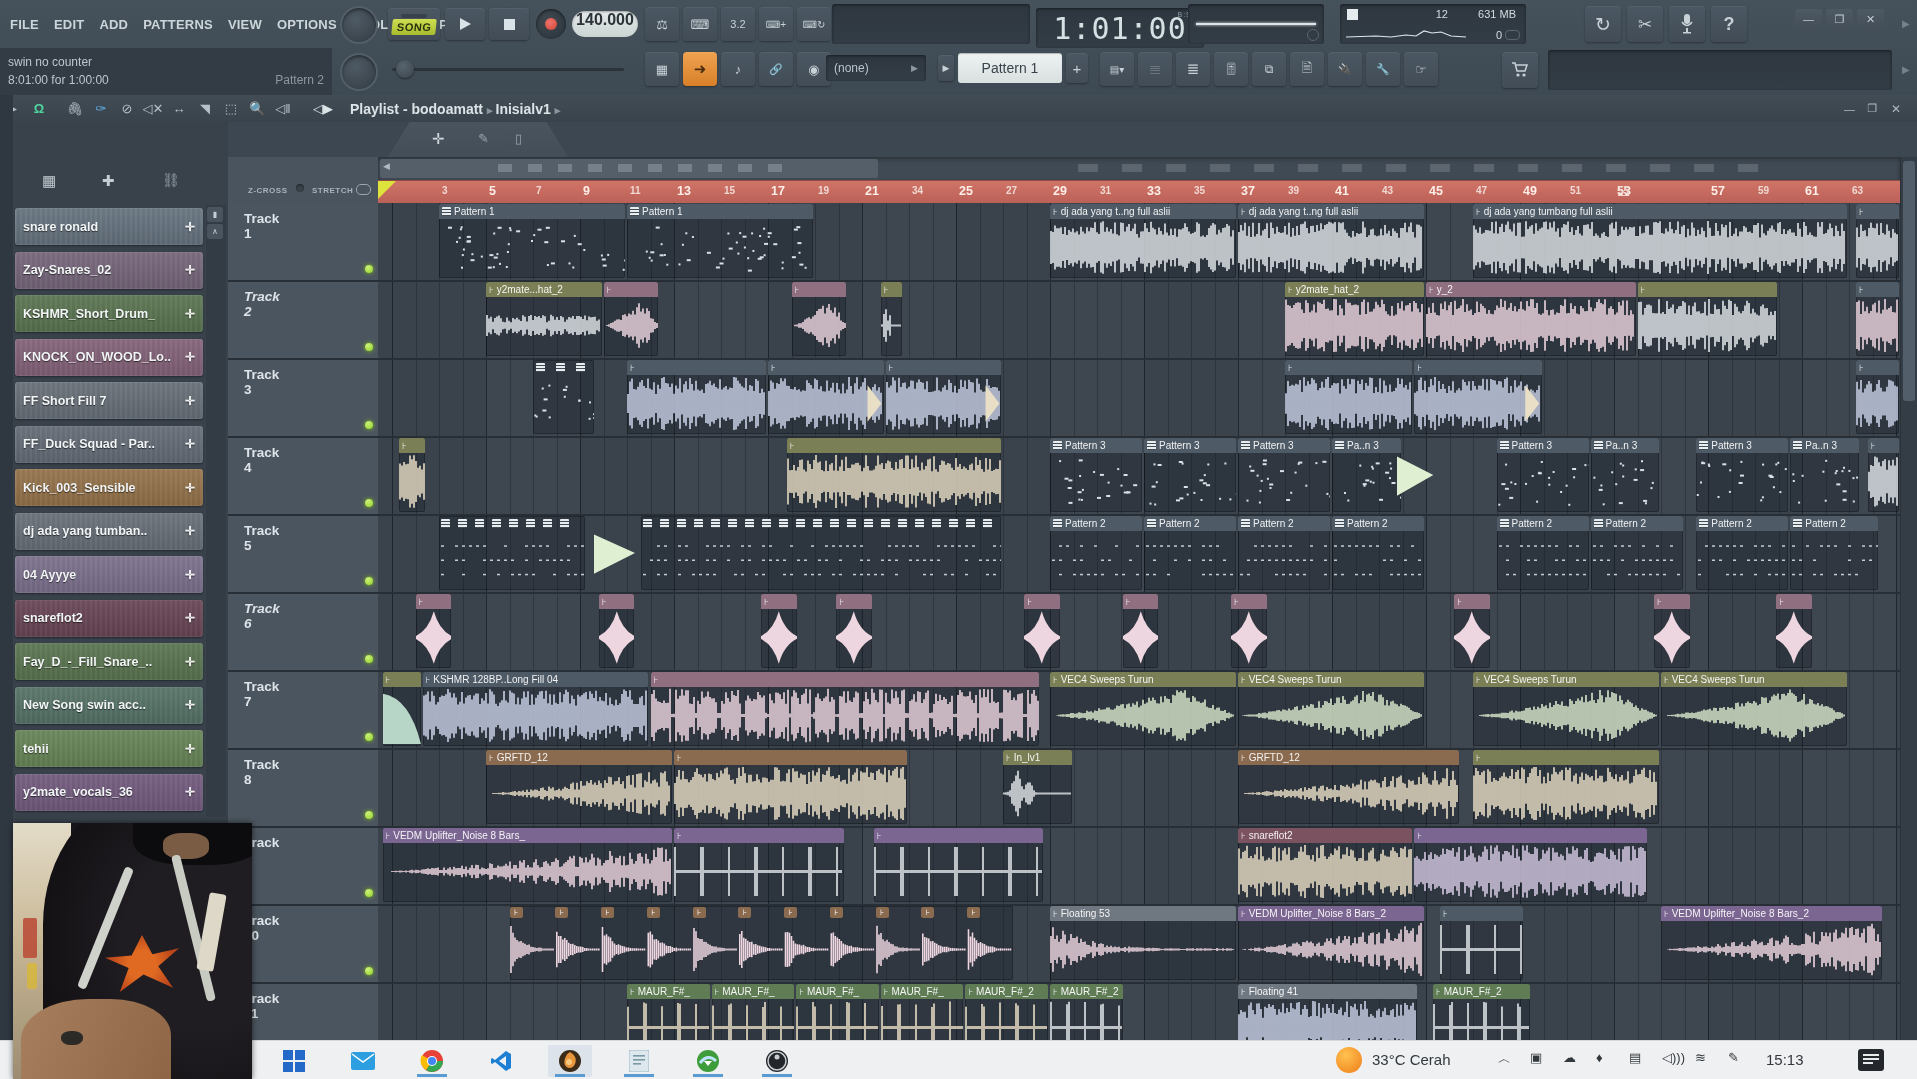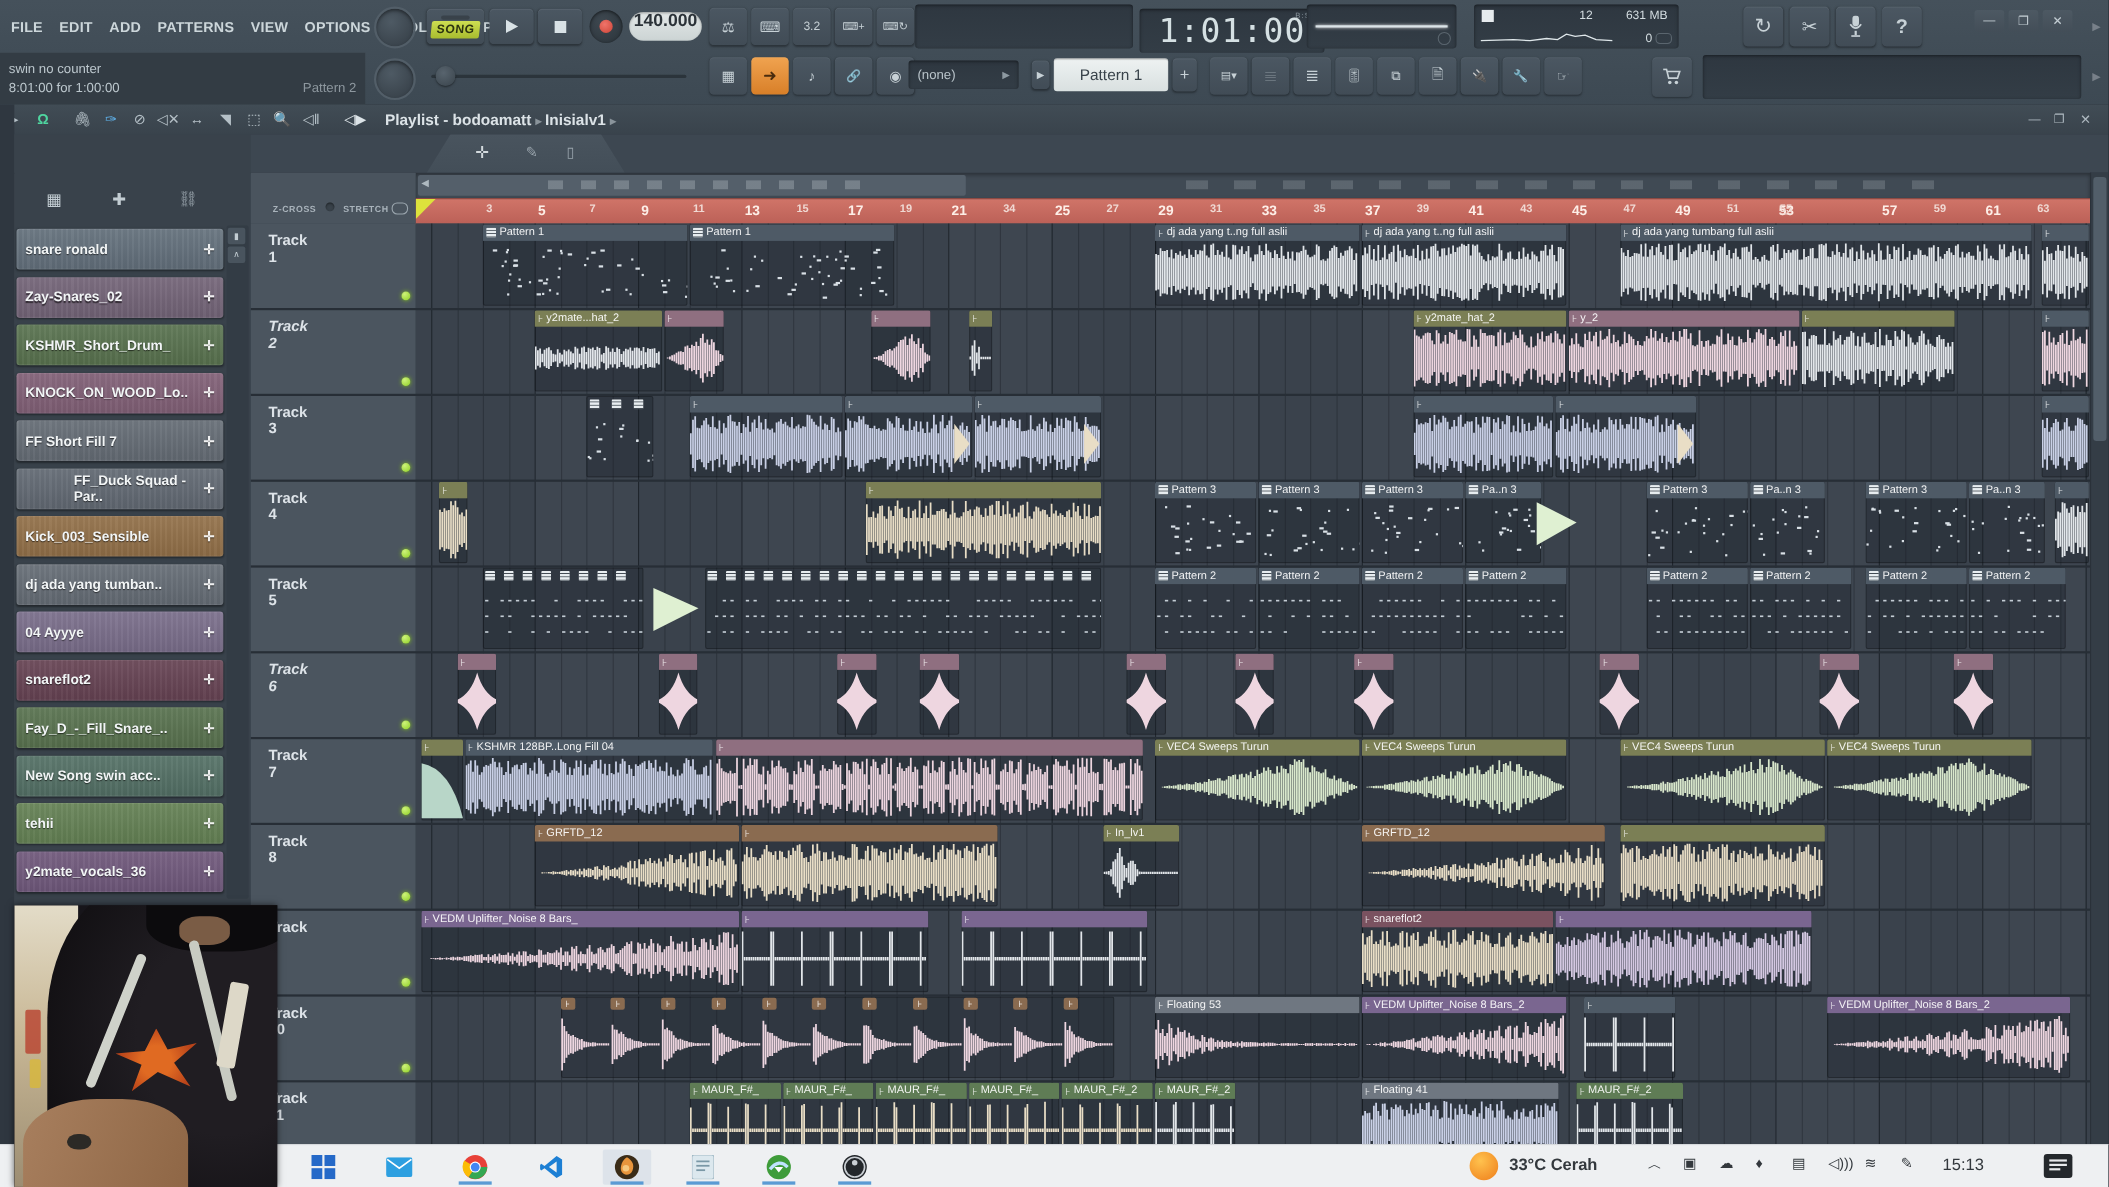--- a/index.html
+++ b/index.html
@@ -252,21 +252,21 @@
     <span style="position:relative;">KNOCK_ON_WOOD_Lo..</span>
     <span class="sb-move">✛</span>
       </div>
       <div class="sb-item" style="top: 260px; background: linear-gradient(rgb(112, 119, 127), rgb(94, 101, 109));">
         <div class="wavetex"></div>
     <span style="position:relative;">FF Short Fill 7</span>
     <span class="sb-move">✛</span>
       </div>
       <div class="sb-item" style="top: 303.5px; background: linear-gradient(rgb(109, 116, 125), rgb(91, 98, 107));">
         <div class="wavetex"></div>
-    <span style="position:relative;margin-left:44px;">FF_Duck Squad - Par..</span>
+    <span style="position:relative;">FF_Duck Squad - Par..</span>
     <span class="sb-move">✛</span>
       </div>
       <div class="sb-item" style="top: 347px; background: linear-gradient(rgb(154, 122, 85), rgb(136, 104, 67));">
         <div class="wavetex"></div>
     <span style="position:relative;">Kick_003_Sensible</span>
     <span class="sb-move">✛</span>
       </div>
       <div class="sb-item" style="top: 390.5px; background: linear-gradient(rgb(112, 119, 127), rgb(94, 101, 109));">
         <div class="wavetex"></div>
     <span style="position:relative;">dj ada yang tumban..</span>
@@ -1837,21 +1837,21 @@
       <div class="trackname" style="top: 991px;">Track 11</div>
       <div class="led" style="left: 365px; top: 1045px;"></div>
     </div>
 
   <div class="abs" id="vscroll">
       <div class="handle"></div>
     </div>
 
   <div class="abs" id="taskbar">
     <div class="abs" style="left:1336px;top:6px;width:26px;height:26px;border-radius:50%;background:radial-gradient(circle at 38% 32%,#ffc24e,#ee7d1a);"></div>
-    <span class="tray-txt abs" style="left:1372px;top:10px;font-weight:bold;">33°C Cerah</span>
+    <span class="tray-txt abs" style="left:1372px;top:10px;">33°C Cerah</span>
     <span class="tray-txt abs" style="left:1498px;top:9px;font-size:13px;">︿</span>
     <span id="trayicons"></span>
     <span class="tray-txt abs" style="left:1766px;top:10px;">15:13</span>
     <div class="abs" style="left:1858px;top:8px;width:26px;height:22px;background:#24282c;border-radius:3px;">
       <div style="position:absolute;left:5px;top:5px;width:16px;height:2px;background:#e8eaec;"></div>
       <div style="position:absolute;left:5px;top:9px;width:16px;height:2px;background:#e8eaec;"></div>
       <div style="position:absolute;left:5px;top:13px;width:10px;height:2px;background:#e8eaec;"></div>
     </div>
   <div class="tb-app" style="left: 272px;">
         <svg width="22" height="22" viewBox="0 0 22 22">

